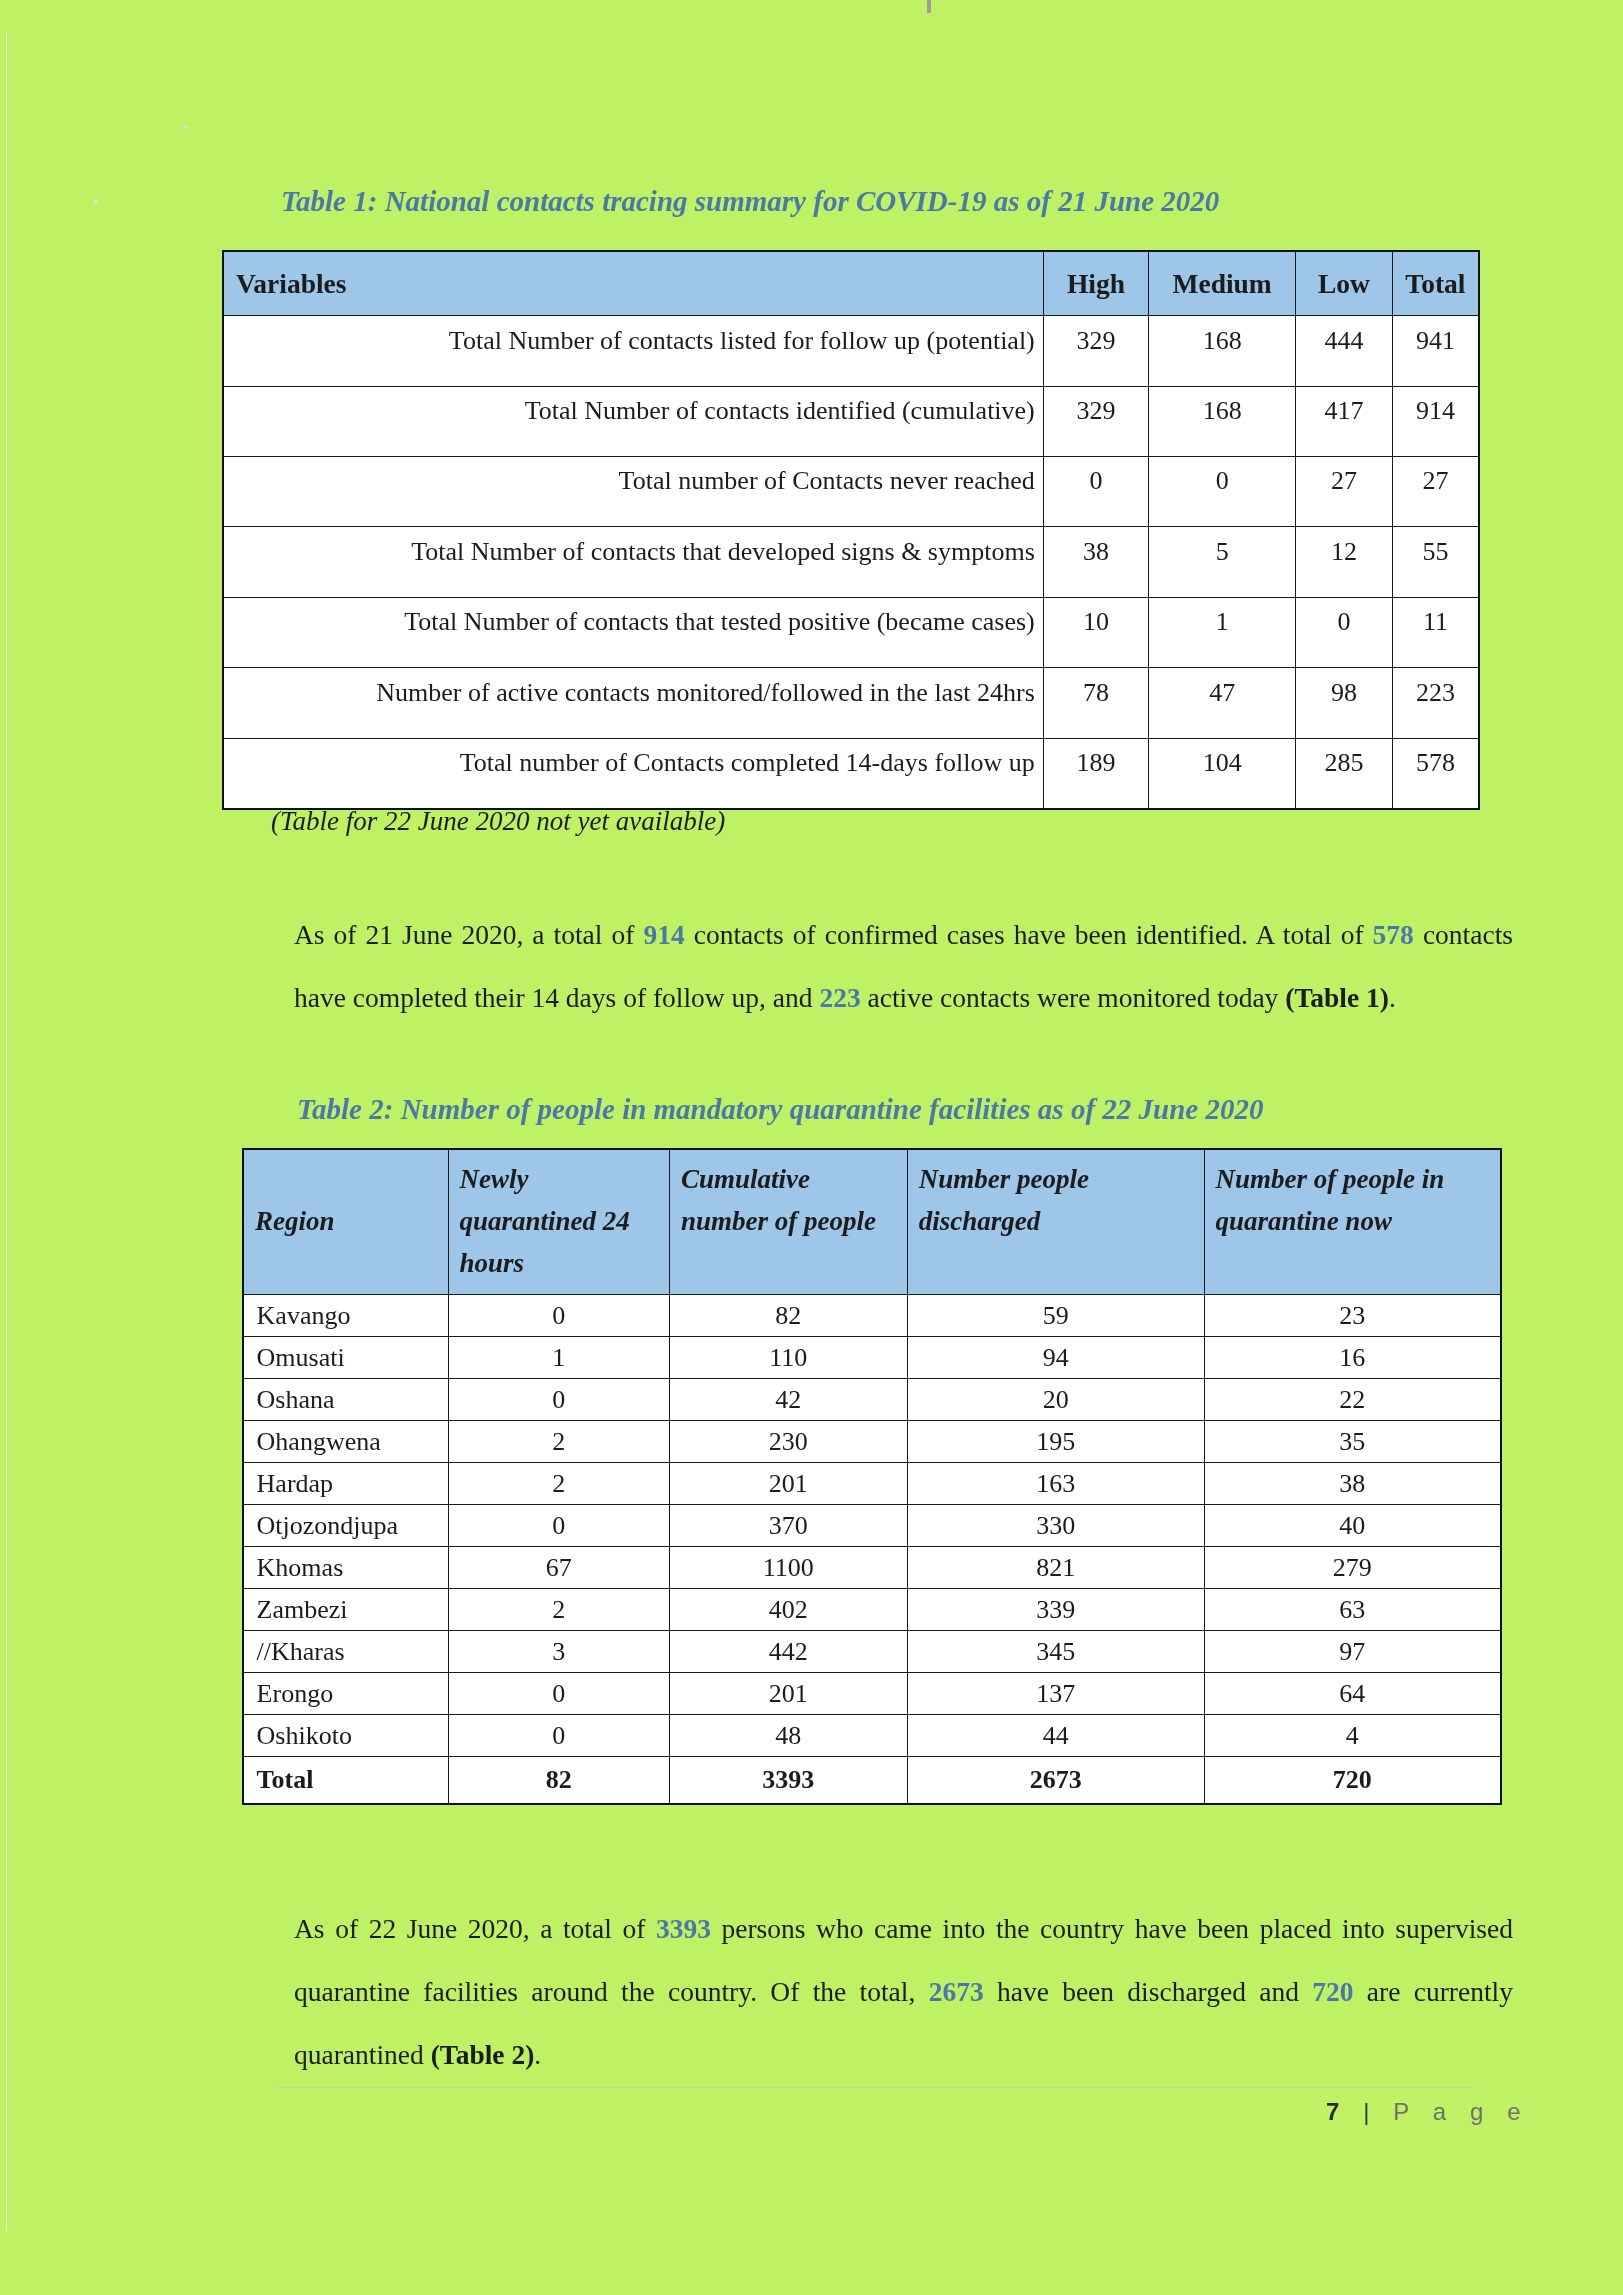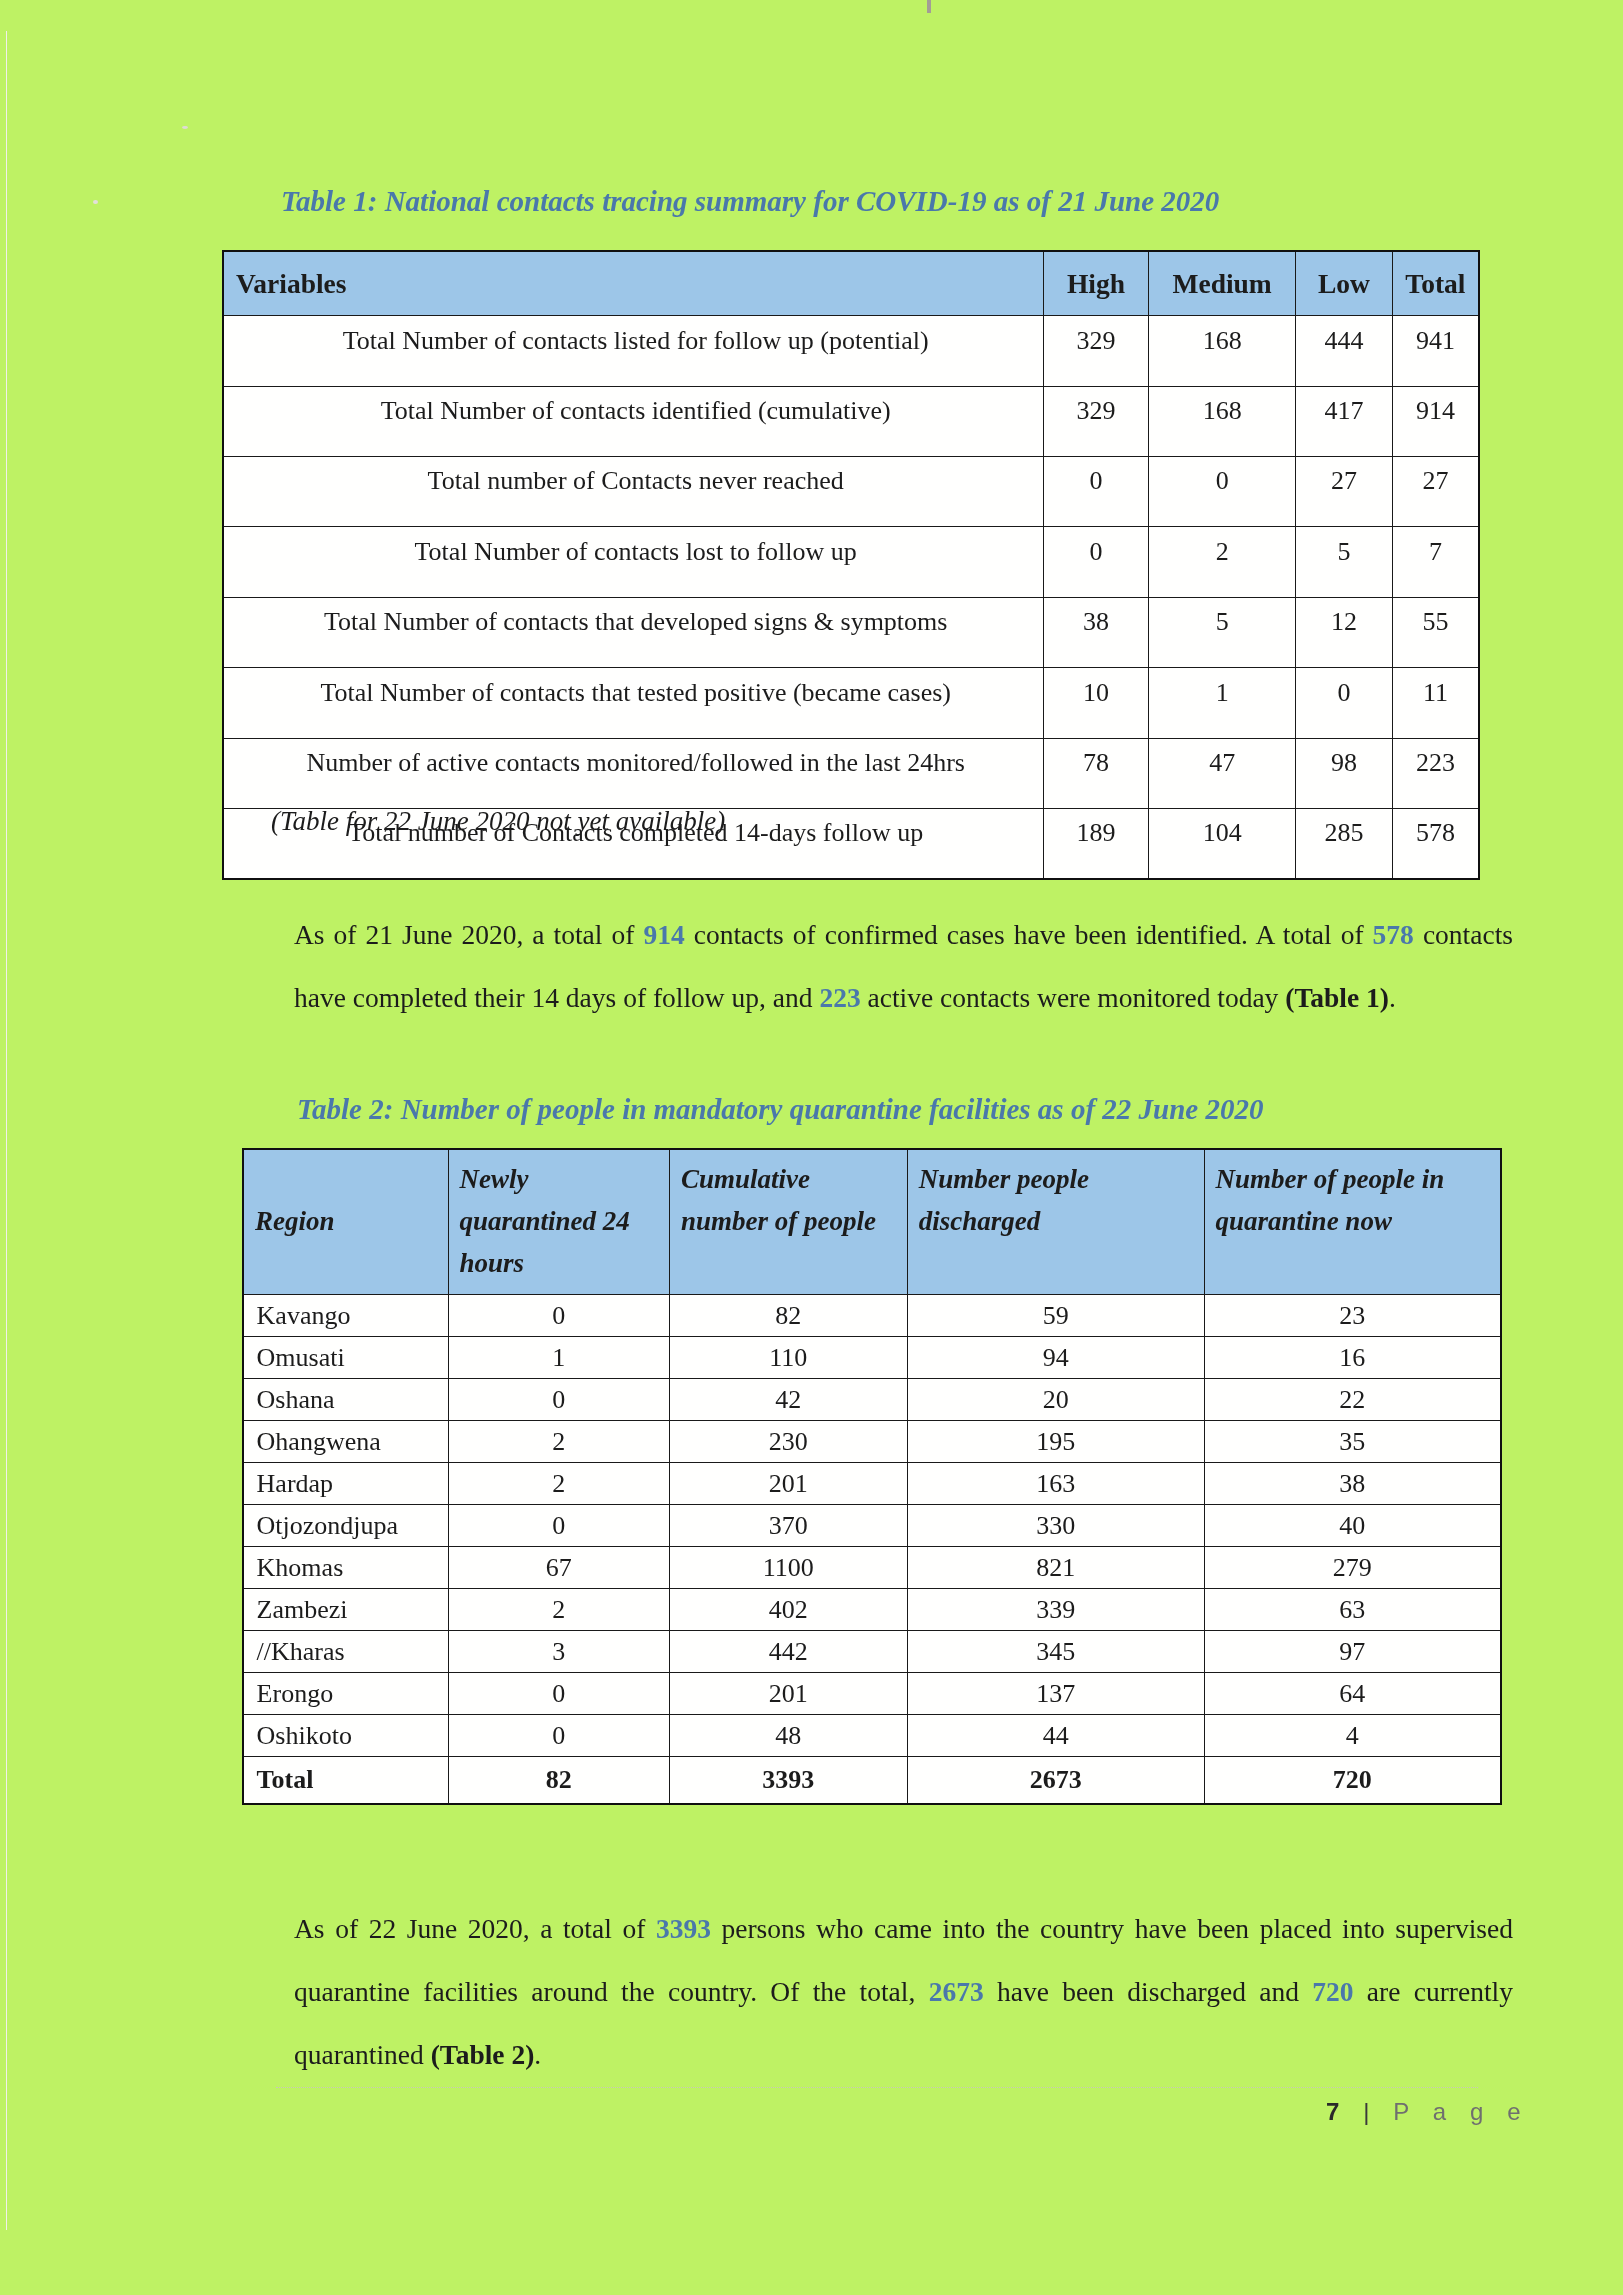--- a/index.html
+++ b/index.html
@@ -24,21 +24,21 @@
   table { border-collapse:collapse; table-layout:fixed; position:absolute; background:#fffffe; }
   table.t1 { left:222px; top:250px; width:1258px; border:2.4px solid #101010; }
   table.t2 { left:242px; top:1148px; width:1260px; border:2.4px solid #101010; }
   .t1 th, .t1 td, .t2 th, .t2 td { border:1.6px solid #191919; font-size:26px; }
 
   .t1 thead th, .t2 thead th { background:var(--table-header-bg); font-weight:bold; }
   .t1 thead th { height:57px; font-size:27.5px; text-align:center; padding:3.1px 6.3px; }
   .t1 thead th:first-child { text-align:left; padding-left:12px; }
 
   .t1 tbody td { height:59px; vertical-align:top; padding-top:9.4px; text-align:center; }
-  .t1 tbody td.c-label { text-align:center; padding-left:12.6px; padding-right:7.9px; }
+  .t1 tbody td.c-label { text-align:right; padding-left:12.6px; padding-right:7.9px; }
 
   .t2 thead th {
     font-style:italic; font-size:27px; text-align:left;
     vertical-align:top; padding:9.4px 11px; height:97px; line-height:1.55;
   }
   .t2 thead th:first-child { vertical-align:middle; }
   .t2 tbody td { height:39px; text-align:center; vertical-align:middle; }
   .t2 tbody td.c-label { text-align:left; padding-left:12.6px; }
   .t2 tfoot td { height:44px; font-weight:bold; text-align:center; vertical-align:middle; }
   .t2 tfoot td.c-label { text-align:left; padding-left:12.6px; }
@@ -108,27 +108,20 @@
           <td class="c-num">914</td>
         </tr>
         <tr>
           <td class="c-label">Total number of Contacts never reached</td>
           <td class="c-num">0</td>
           <td class="c-num">0</td>
           <td class="c-num">27</td>
           <td class="c-num">27</td>
         </tr>
         <tr>
-          <td class="c-label">Total Number of contacts lost to follow up</td>
-          <td class="c-num">0</td>
-          <td class="c-num">2</td>
-          <td class="c-num">5</td>
-          <td class="c-num">7</td>
-        </tr>
-        <tr>
           <td class="c-label">Total Number of contacts that developed signs &amp; symptoms</td>
           <td class="c-num">38</td>
           <td class="c-num">5</td>
           <td class="c-num">12</td>
           <td class="c-num">55</td>
         </tr>
         <tr>
           <td class="c-label">Total Number of contacts that tested positive (became cases)</td>
           <td class="c-num">10</td>
           <td class="c-num">1</td>

